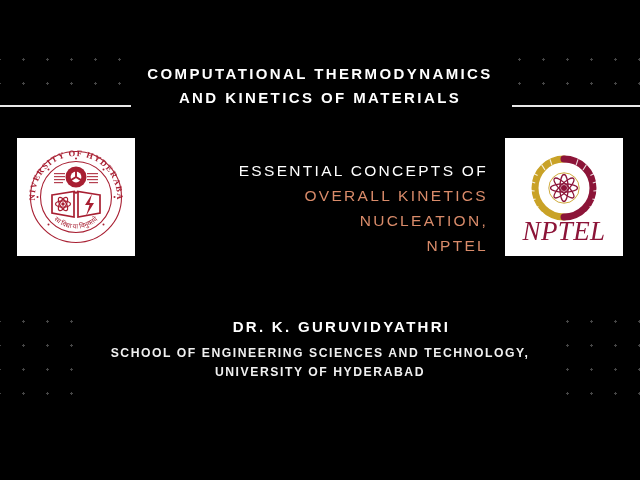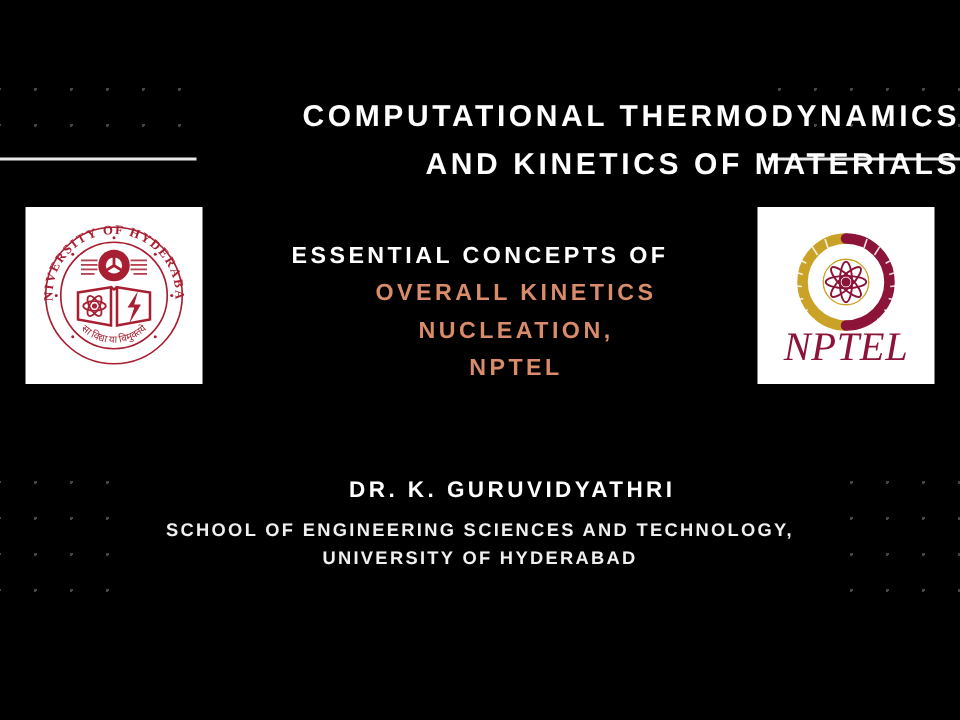--- a/index.html
+++ b/index.html
@@ -29,31 +29,31 @@
   .rule {
     position:absolute; top:105px; height:2px;
     background:#e8e8e8;
   }
   .rule.left  { left:0;  width:131px; }
   .rule.right { right:0; width:128px; }
 
   
   .header {
     position:absolute; left:0; right:0; top:62px;
-    text-align:right;
-    font-size:20px; font-weight:bold;
+    text-align:center;
+    font-size:15px; font-weight:bold;
     letter-spacing:2.4px; line-height:1.62;
     color:#ffffff;
   }
 
   
   .centre {
     position:absolute; left:152px; right:152px; top:158px;
-    text-align:center;
-    font-weight:bold; letter-spacing:2.3px; line-height:1.62;
+    text-align:right;
+    font-weight:normal; letter-spacing:2.3px; line-height:1.62;
   }
   .centre .l1 { font-size:15.5px; color:#ffffff; }
   .centre .l2,
   .centre .l3 { font-size:15.5px; color:#d98b6a;margin-left:48px; }
 
   
   .logo-tile {
     position:absolute; top:138px;
     width:118px; height:118px;
     background:#ffffff;

